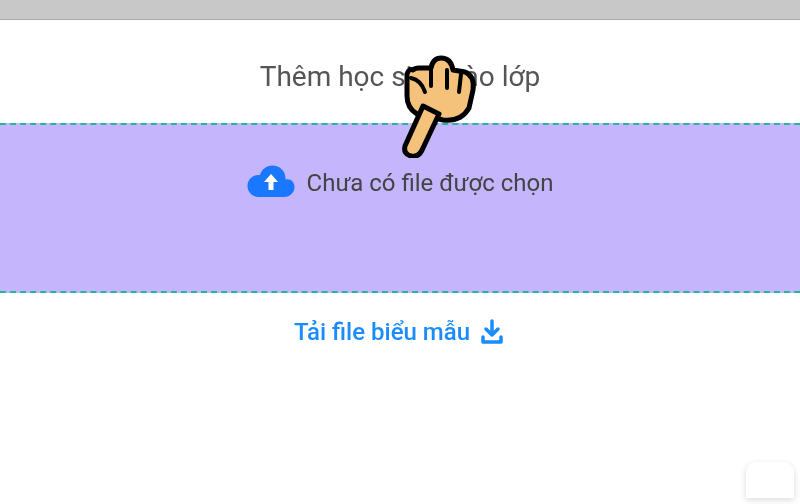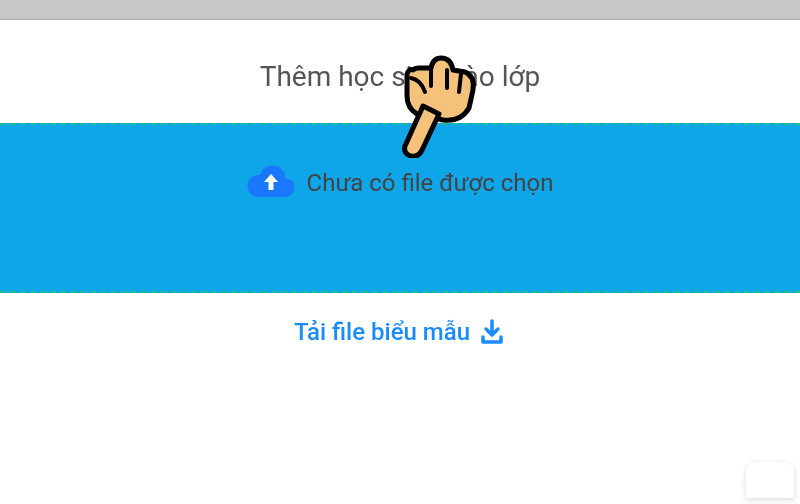--- a/index.html
+++ b/index.html
@@ -37,21 +37,21 @@
       z-index: 10;
     }
     .dropzone {
       border-top: 2px dashed #1fb99a;
       border-bottom: 2px dashed #1fb99a;
       border-left: none;
       border-right: none;
       padding: 40px 0 50px 0;
       text-align: right;
       cursor: pointer;
-      background: #0ea5e9;
+      background: #c4b5fd;
     }
     .file-status-row {
       display: flex;
       align-items: center;
       justify-content: center;
       gap: 12px;
       margin-bottom: 40px;
     }
     .cloud-upload-icon {
       width: 48px;

